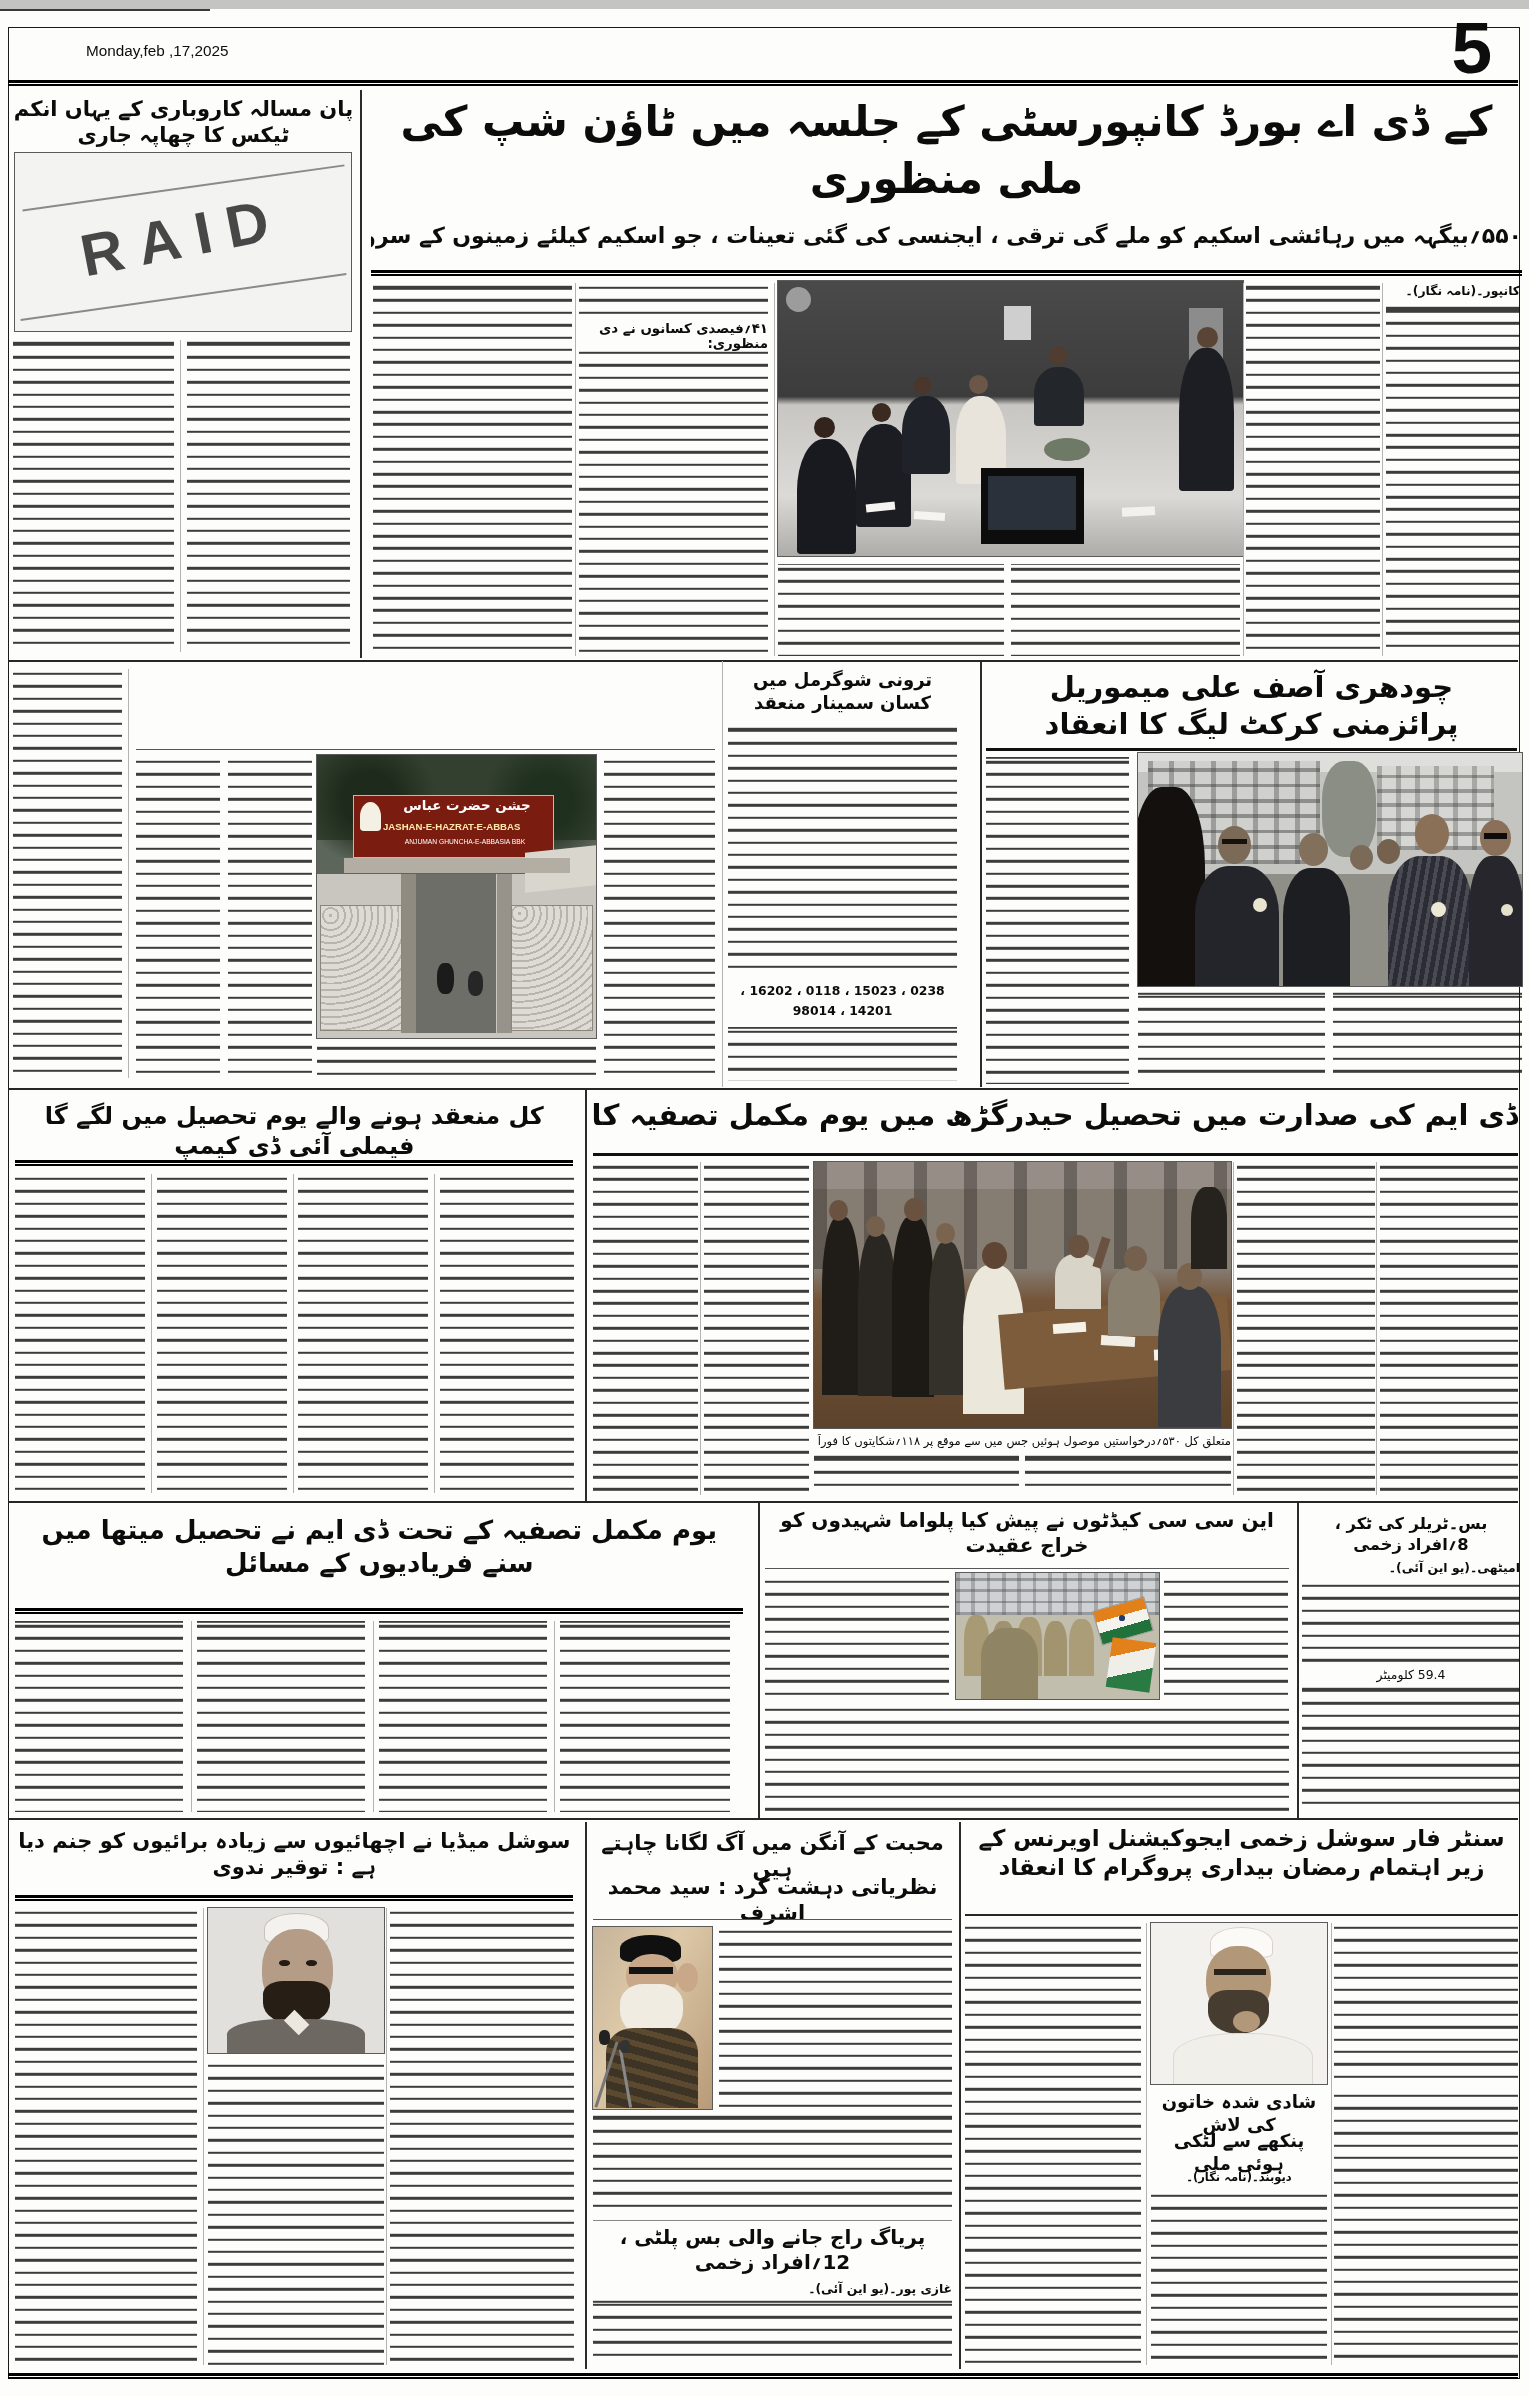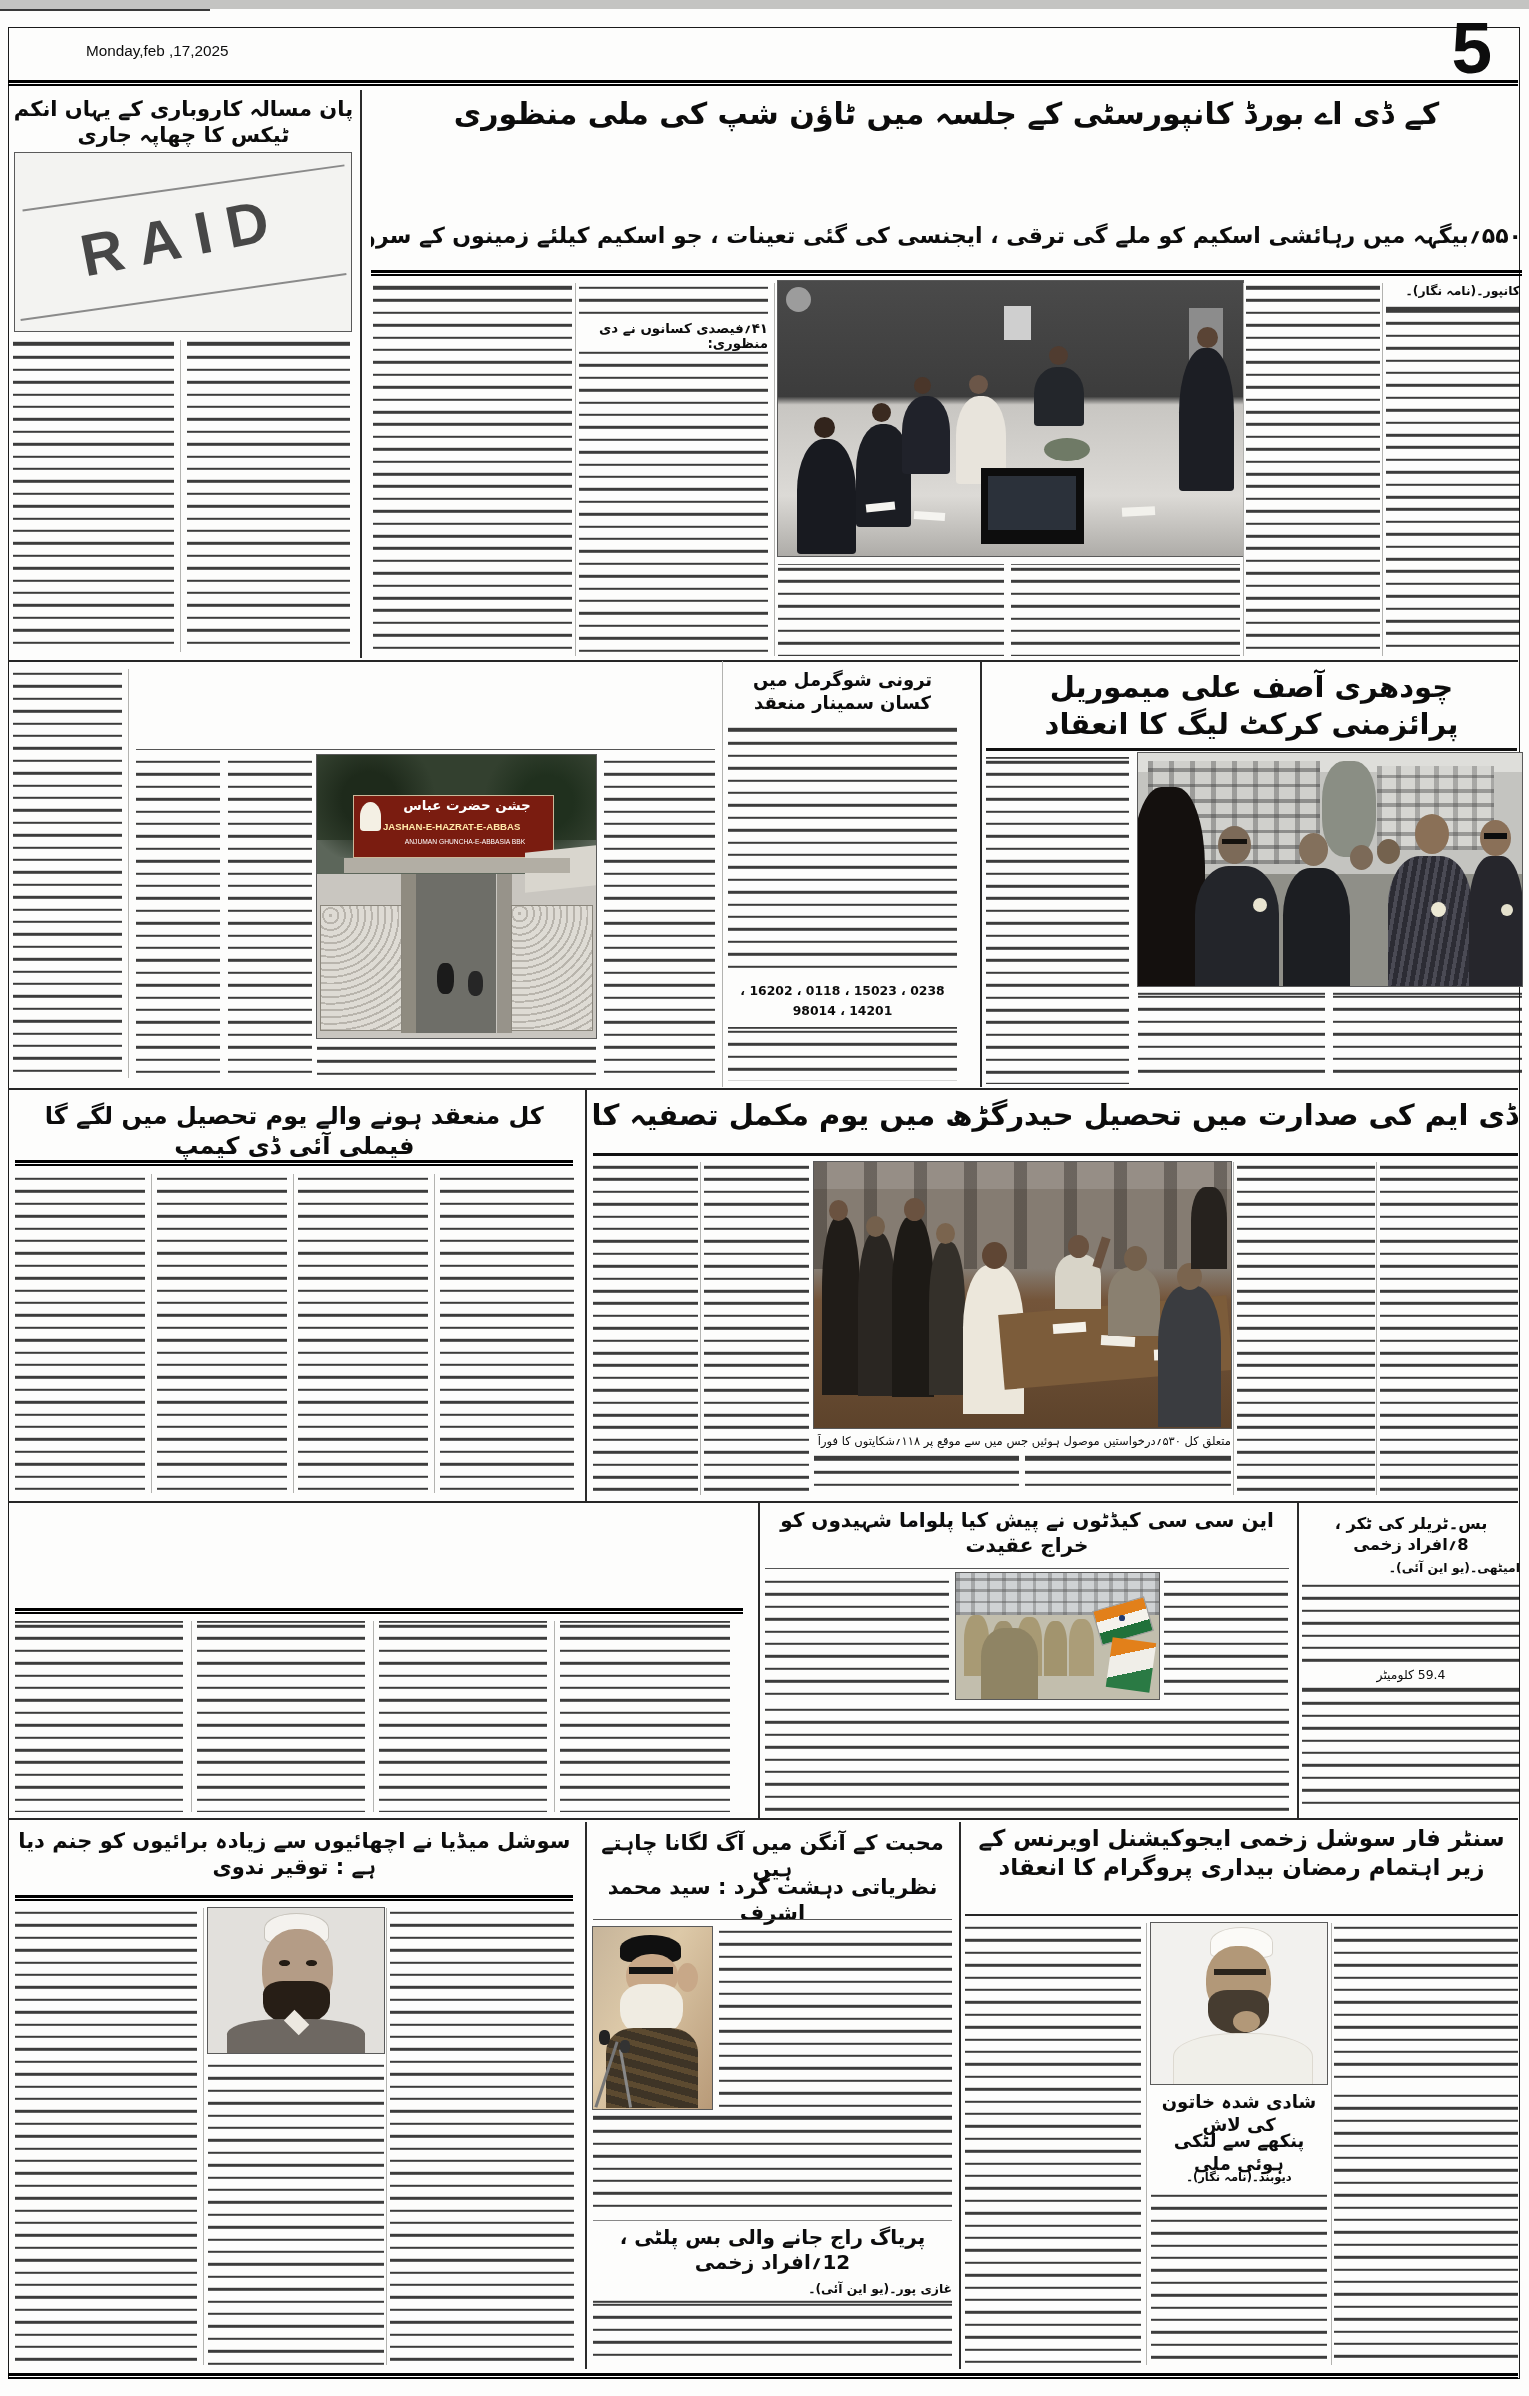--- a/index.html
+++ b/index.html
@@ -41,21 +41,21 @@
 
   <div class="ph" style="left:15.3px;top:153px;width:336px;height:178px;background:#f3f3f1;">
     <div class="ps" style="left:5.7px;top:34px;width:325px;height:1.9px;background:#8a8a8a;transform:rotate(-8deg);"></div>
     <div class="ps" style="left:3.8px;top:143px;width:329px;height:1.9px;background:#8a8a8a;transform:rotate(-8deg);"></div>
     <div class="ps lat" style="left:15.3px;top:50px;width:306px;height:86px;font-size:59px;font-weight:bold;letter-spacing:15.3px;color:#474747;text-align:center;transform:rotate(-11deg);">RAID</div>
   </div>
   <div class="vl" style="left:180px;top:340px;height:312px;"></div>
   <div class="a sim" style="left:13.4px;top:340px;width:161px;height:312px;"></div>
   <div class="a sim" style="left:187px;top:340px;width:163px;height:312px;"></div>
 
-  <div class="a u hc" style="left:371px;top:94px;width:1151px;height:120px;font-size:30px;line-height:1.35;">کے ڈی اے بورڈ کانپورسٹی کے جلسہ میں ٹاؤن شپ کی ملی منظوری</div>
+  <div class="a u hc" style="left:371px;top:94px;width:1151px;height:120px;font-size:42px;line-height:1.35;">کے ڈی اے بورڈ کانپورسٹی کے جلسہ میں ٹاؤن شپ کی ملی منظوری</div>
   <div class="a u hc" style="left:371px;top:222px;width:1151px;height:38px;font-size:22px;white-space:nowrap;overflow:hidden;">۵۵۰؍بیگہہ میں رہائشی اسکیم کو ملے گی ترقی ، ایجنسی کی گئی تعینات ، جو اسکیم کیلئے زمینوں کے سروے کا کرے گی کام</div>
   <div class="hr2" style="left:371px;top:270px;width:1151px;"></div>
 
   <div class="a sim" style="left:373px;top:283px;width:199px;height:373px;"></div>
   <div class="a sim" style="left:579px;top:283px;width:189px;height:34px;"></div>
   <div class="a u" style="left:579px;top:321px;width:189px;height:21px;font-size:13.4px;font-weight:bold;text-align:right;">۴۱؍فیصدی کسانوں نے دی منظوری:</div>
   <div class="a sim" style="left:579px;top:348px;width:189px;height:308px;"></div>
 
   <div class="ph" style="left:778px;top:281px;width:465px;height:275px;background:linear-gradient(180deg,#4a4a4a 0,#3c3c3c 42%,#c8c6c2 45%,#dcdad6 78%,#aeaca8 100%);">
     <div class="ps" style="left:7.6px;top:5.7px;width:25px;height:25px;border-radius:50%;background:#9c9c9c;"></div>
@@ -212,20 +212,21 @@
   <div class="a sim" style="left:1380px;top:1162px;width:138px;height:333px;"></div>
   <div class="vl" style="left:700px;top:1162px;height:333px;"></div>
   <div class="vl" style="left:1233px;top:1162px;height:333px;"></div>
   <div class="vl" style="left:1376px;top:1162px;height:333px;"></div>
 
   <div class="hl" style="left:7.6px;top:1501px;width:1510px;"></div>
 
   <div class="vd" style="left:758px;top:1503px;height:315px;"></div>
   <div class="vd" style="left:1297px;top:1503px;height:315px;"></div>
 
+  <div class="a u hc" style="left:15.3px;top:1514px;width:728px;height:88px;font-size:26px;">یوم مکمل تصفیہ کے تحت ڈی ایم نے تحصیل میتھا میں سنے فریادیوں کے مسائل</div>
   <div class="hr2" style="left:15.3px;top:1608px;width:728px;"></div>
   <div class="a sim" style="left:15.3px;top:1621px;width:168px;height:191px;"></div>
   <div class="a sim" style="left:197px;top:1621px;width:168px;height:191px;"></div>
   <div class="a sim" style="left:379px;top:1621px;width:168px;height:191px;"></div>
   <div class="a sim" style="left:560px;top:1621px;width:170px;height:191px;"></div>
   <div class="vl" style="left:191px;top:1621px;height:191px;"></div>
   <div class="vl" style="left:373px;top:1621px;height:191px;"></div>
   <div class="vl" style="left:554px;top:1621px;height:191px;"></div>
 
   <div class="a u hc" style="left:765px;top:1508px;width:524px;height:54px;font-size:20px;">این سی سی کیڈٹوں نے پیش کیا پلواما شہیدوں کو خراج عقیدت</div>

